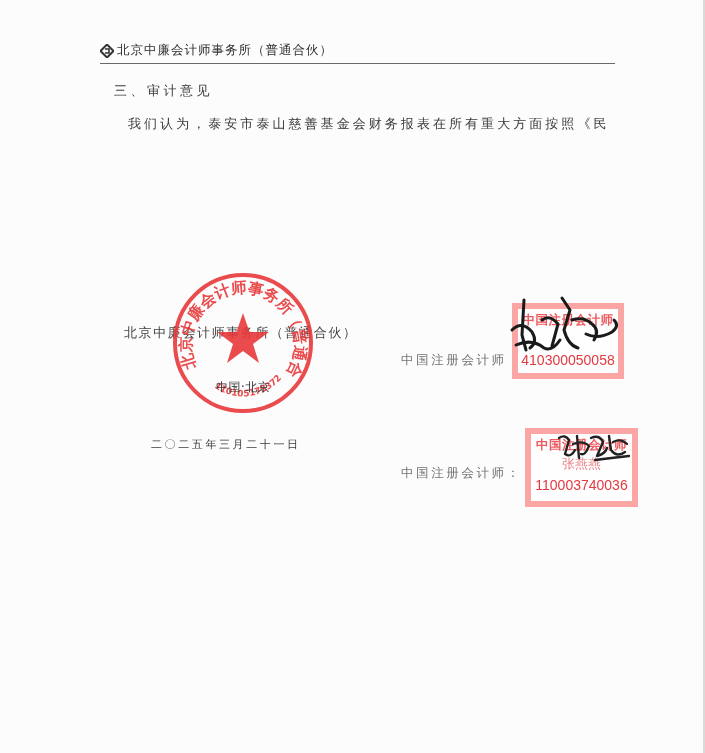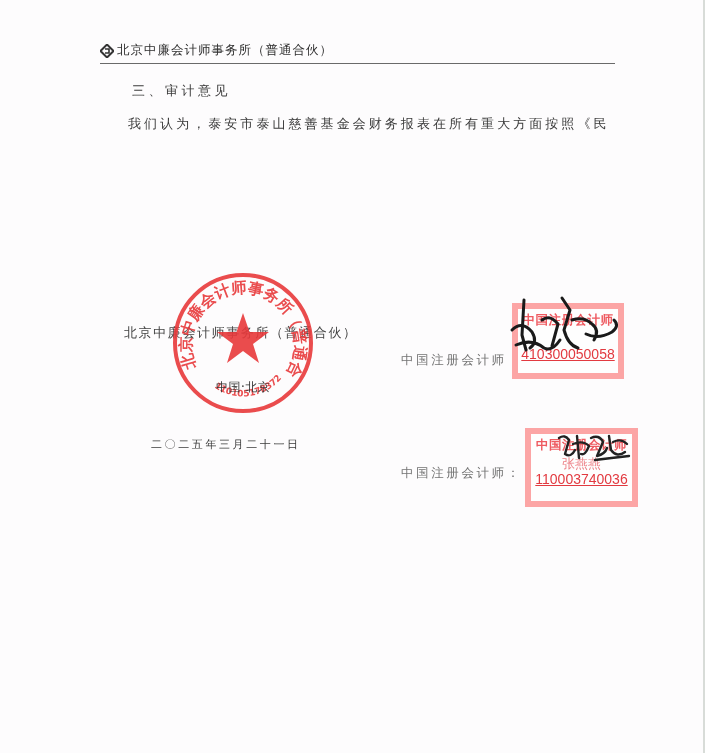--- a/index.html
+++ b/index.html
@@ -57,21 +57,21 @@
     .header-rule {
       position: absolute;
       left: 100px;
       top: 63px;
       width: 515px;
       height: 1px;
       background: #6a6a6a;
     }
     .section-title {
       position: absolute;
-      left: 132px;
+      left: 114px;
       top: 82px;
       font-size: 13px;
       letter-spacing: 3.5px;
     }
     .para {
       position: absolute;
       left: 98px;
       top: 108px;
       width: 520px;
       font-size: 13px;
@@ -166,23 +166,22 @@
       display: block;
       font-size: 13px;
       margin-top: 1px;
       color: #ec7e84;
       height: 16px;
     }
     .stamp-number {
       display: block;
       font-size: 14px;
       color: #e23a40;
-      margin-top: 0;
+      margin-top: 6px;
       letter-spacing: 0px;
-      text-decoration: underline;
     }
     .signature {
       position: absolute;
       z-index: 5;
       pointer-events: none;
     }
     .sig-1 { left: 502px; top: 290px; width: 125px; height: 80px; }
     .sig-2 { left: 555px; top: 428px; width: 78px; height: 36px; }
   </style>
 </head>

